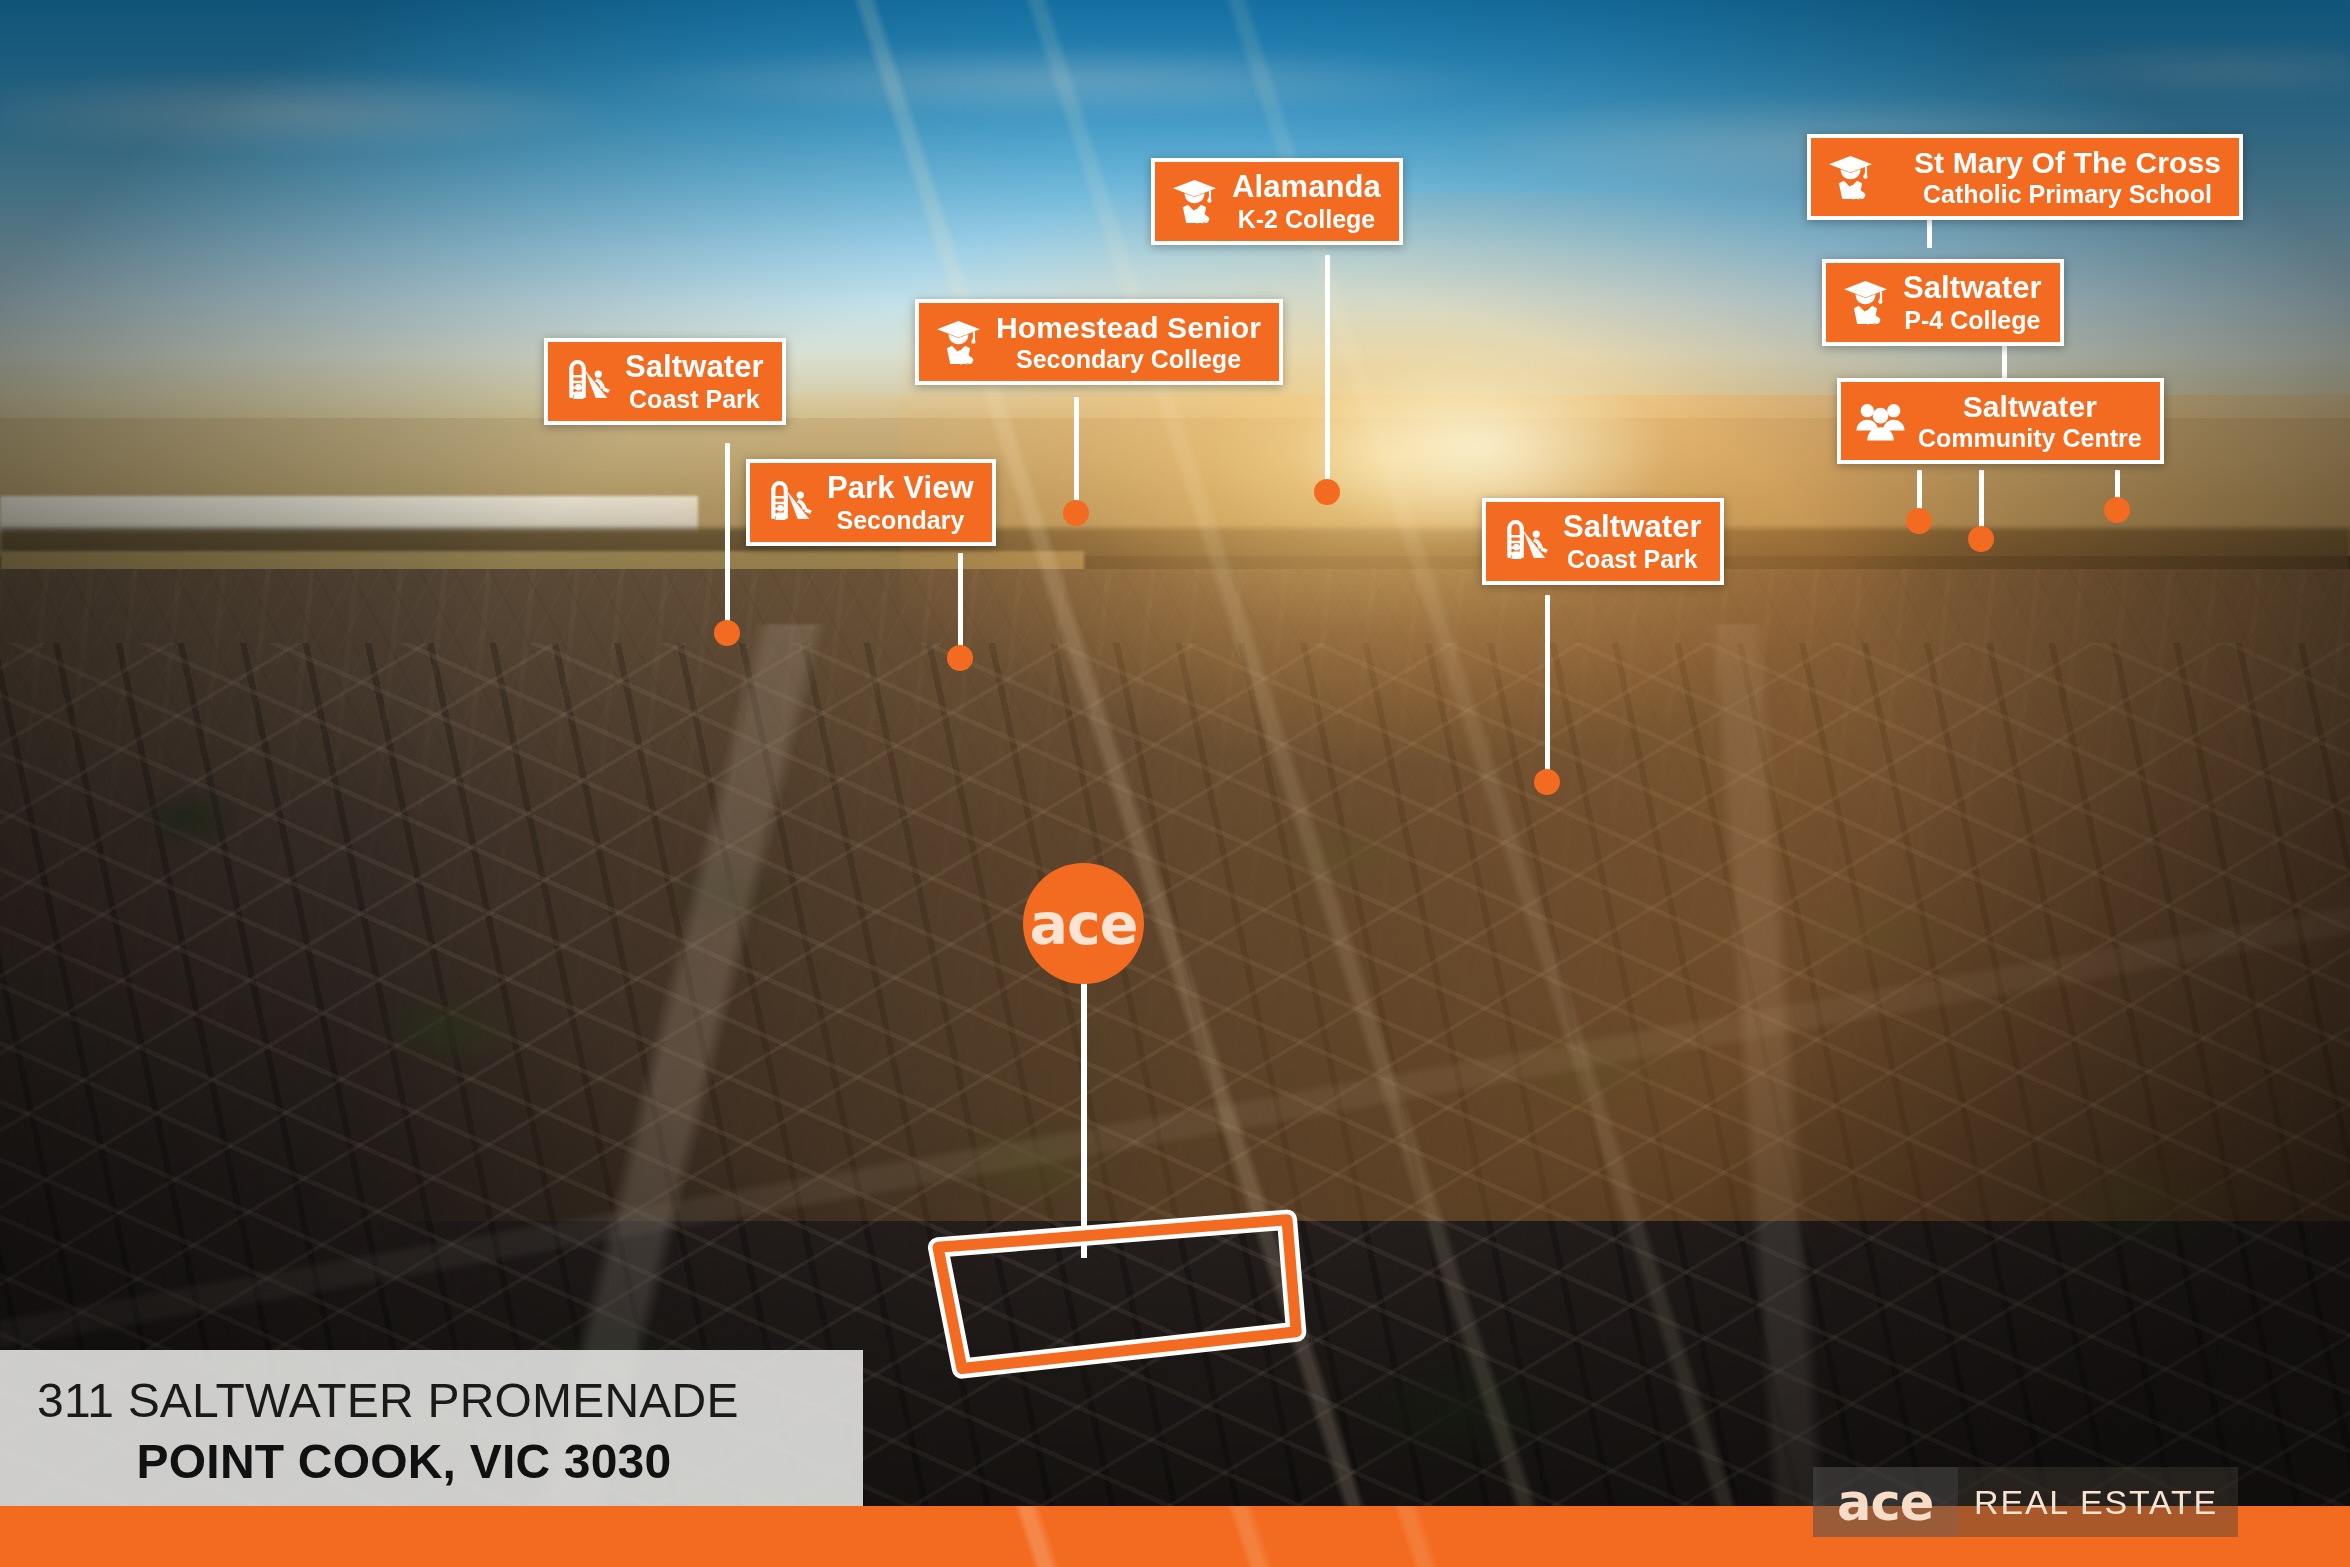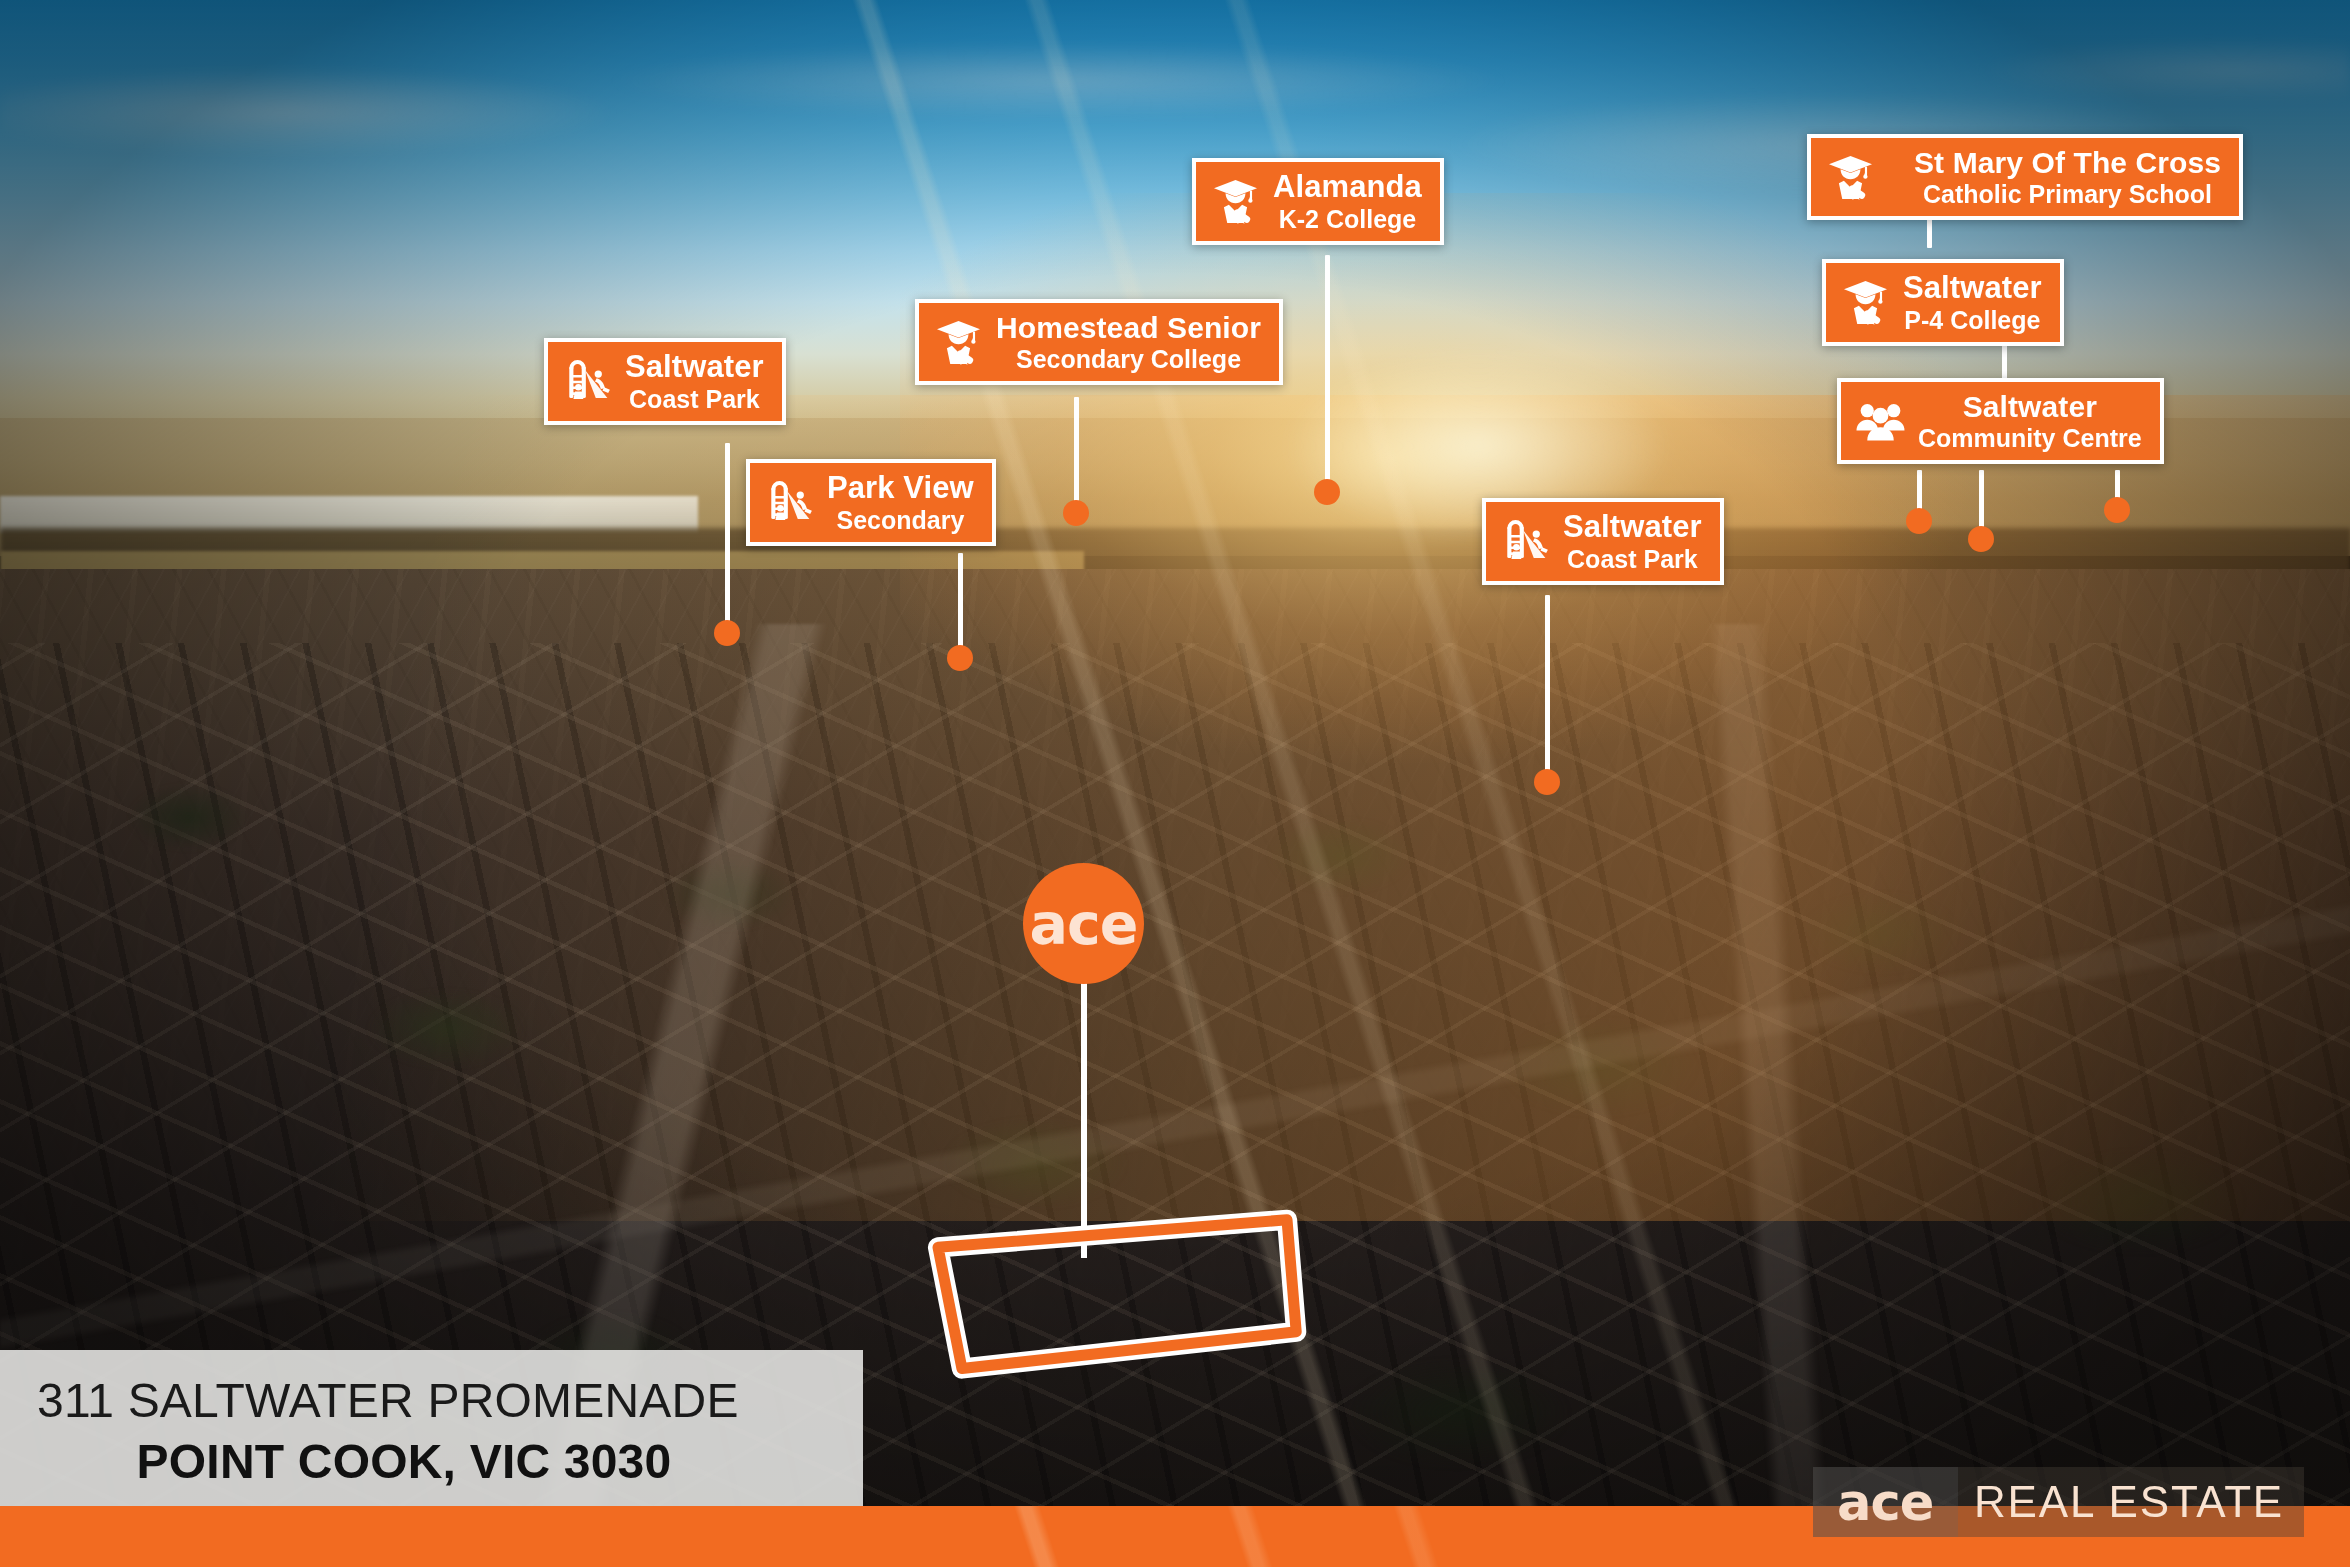--- a/index.html
+++ b/index.html
@@ -202,21 +202,21 @@
   }
   .logo .mark span {
     color:#F7DCC8; font-size:51px; font-weight:bold; letter-spacing:-0.9px;
     font-family:"DejaVu Sans", sans-serif; line-height:1;
   }
   .logo .word {
     background:rgba(70,62,56,.42); display:flex; align-items:center;
     padding:0 20px 0 16.5px;
   }
   .logo .word span {
-    color:#F9E2D0; font-size:44px; letter-spacing:1.8px; line-height:1;
+    color:#F9E2D0; font-size:34px; letter-spacing:1.8px; line-height:1;
     font-family:"Liberation Sans", sans-serif;
   }
 </style>
 </head>
 <body>
 
 <div id="stage">
 
   <div class="photo">
     <div class="sky"></div>
@@ -324,21 +324,21 @@
         <circle cx="38.5" cy="48.5" r="4.6"></circle>
         <path d="M37 52l-3 7 5-2 4 2-2-6z"></path>
       </g>
     </svg>
     <div class="txt">
       <div class="t1">Homestead Senior</div>
       <div class="t2">Secondary College</div>
     </div>
   </div>
 
-  <div class="poi" style="left:1192px; top:158px;">
+  <div class="poi" style="left:1151px; top:158px;">
     <svg class="ic" viewBox="0 0 64 64">
       <g fill="#fff">
         <path d="M32 6 L58 16 L32 26 L6 16 Z"></path>
         <path d="M52 19v9c0 1.6-1.4 2.6-2.6 1.6-1-1-0.9-2 0-2.8V19z"></path>
         <circle cx="50" cy="31" r="2.6"></circle>
         <path d="M20 22c0 7 5 12 12 12s12-5 12-12l-12 4.6z"></path>
         <path d="M24 36 L32 44 L40 36 l6 3 -4 19 H22 l-4-19z"></path>
         <rect x="33" y="40" width="22" height="8.5" rx="4" transform="rotate(34 33 40)"></rect>
         <circle cx="38.5" cy="48.5" r="4.6"></circle>
         <path d="M37 52l-3 7 5-2 4 2-2-6z"></path>

